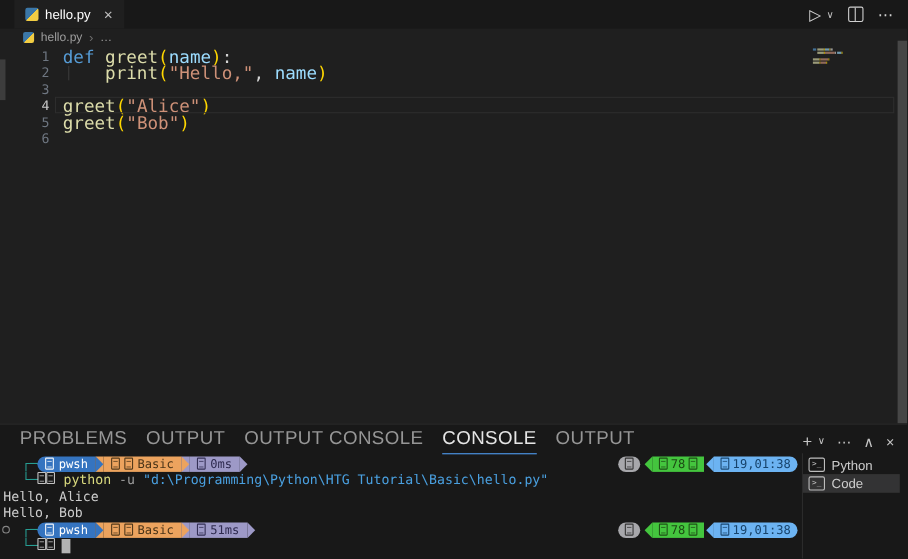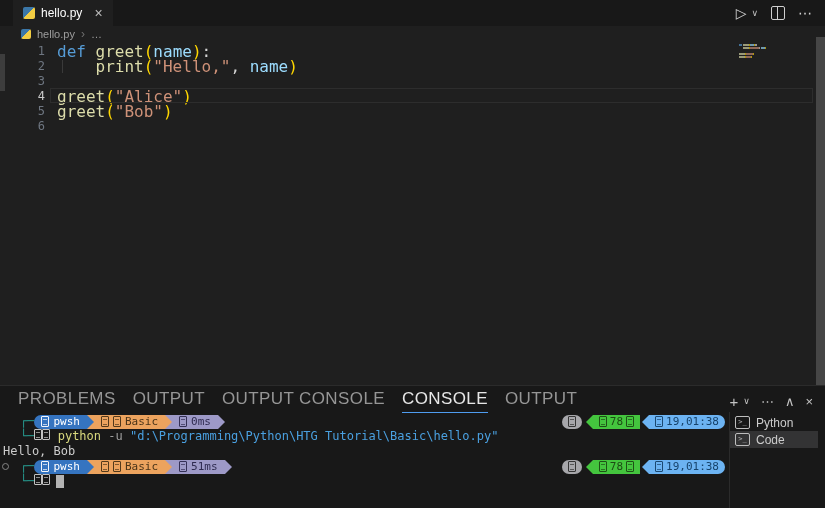--- a/index.html
+++ b/index.html
@@ -170,20 +170,21 @@
         <span class="pa-chev">∨</span>
         <span>⋯</span>
         <span>∧</span>
         <span>×</span>
       </div>
     </div>
     <div class="panel-body">
       <div class="terminal" id="terminal">
           <div class="trow indent"><span class="tlead">┌─</span><span class="plgroup"><span class="seg first" style="background: rgb(53, 116, 192); color: rgb(255, 255, 255);"><i class="tofu" style="color: rgb(255, 255, 255);"></i><span>pwsh</span></span><span class="arrow" style="border-left-color: rgb(53, 116, 192); background: rgb(236, 163, 94);"></span><span class="seg" style="background: rgb(236, 163, 94); color: rgb(74, 52, 24);"><i class="tofu" style="color: rgb(74, 52, 24);"></i><i class="tofu" style="color: rgb(74, 52, 24);"></i><span>Basic</span></span><span class="arrow" style="border-left-color: rgb(236, 163, 94); background: rgb(157, 153, 199);"></span><span class="seg" style="background: rgb(157, 153, 199); color: rgb(47, 43, 80);"><i class="tofu" style="color: rgb(47, 43, 80);"></i><span>0ms</span></span><span class="arrow" style="border-left-color: rgb(157, 153, 199);"></span></span><span class="badges"><span class="badge-pill" style="background: rgb(167, 167, 171); color: rgb(47, 47, 47);"><i class="tofu" style="color: rgb(47, 47, 47);"></i></span><span class="badge-group"><span class="larrow" style="border-right-color: rgb(68, 197, 62);"></span><span class="badge-body" style="background: rgb(68, 197, 62); color: rgb(29, 74, 20);"><i class="tofu" style="color: rgb(29, 74, 20);"></i><span>78</span><i class="tofu" style="color: rgb(29, 74, 20);"></i></span></span><span class="badge-group" style="margin-left: 2px;"><span class="larrow" style="border-right-color: rgb(108, 179, 242);"></span><span class="badge-body round-r" style="background: rgb(108, 179, 242); color: rgb(23, 67, 107);"><i class="tofu" style="color: rgb(23, 67, 107);"></i><span>19,01:38</span></span></span></span></div>
           <div class="trow indent"><span class="tlead">└─</span><i class="tofu" style="color: rgb(204, 204, 204);"></i><i class="tofu" style="color: rgb(204, 204, 204);"></i><span> </span><span style="color: rgb(217, 217, 126);">python</span><span style="color: rgb(204, 204, 204);"> </span><span style="color: rgb(158, 158, 158);">-u</span><span style="color: rgb(204, 204, 204);"> </span><span style="color: rgb(74, 160, 224);">"d:\Programming\Python\HTG Tutorial\Basic\hello.py"</span></div>
+          <div class="trow"><span>Hello, Alice</span></div>
           <div class="trow"><span>Hello, Bob</span></div>
           <div class="trow indent"><span class="decor-circle"></span><span class="tlead">┌─</span><span class="plgroup"><span class="seg first" style="background: rgb(53, 116, 192); color: rgb(255, 255, 255);"><i class="tofu" style="color: rgb(255, 255, 255);"></i><span>pwsh</span></span><span class="arrow" style="border-left-color: rgb(53, 116, 192); background: rgb(236, 163, 94);"></span><span class="seg" style="background: rgb(236, 163, 94); color: rgb(74, 52, 24);"><i class="tofu" style="color: rgb(74, 52, 24);"></i><i class="tofu" style="color: rgb(74, 52, 24);"></i><span>Basic</span></span><span class="arrow" style="border-left-color: rgb(236, 163, 94); background: rgb(157, 153, 199);"></span><span class="seg" style="background: rgb(157, 153, 199); color: rgb(47, 43, 80);"><i class="tofu" style="color: rgb(47, 43, 80);"></i><span>51ms</span></span><span class="arrow" style="border-left-color: rgb(157, 153, 199);"></span></span><span class="badges"><span class="badge-pill" style="background: rgb(167, 167, 171); color: rgb(47, 47, 47);"><i class="tofu" style="color: rgb(47, 47, 47);"></i></span><span class="badge-group"><span class="larrow" style="border-right-color: rgb(68, 197, 62);"></span><span class="badge-body" style="background: rgb(68, 197, 62); color: rgb(29, 74, 20);"><i class="tofu" style="color: rgb(29, 74, 20);"></i><span>78</span><i class="tofu" style="color: rgb(29, 74, 20);"></i></span></span><span class="badge-group" style="margin-left: 2px;"><span class="larrow" style="border-right-color: rgb(108, 179, 242);"></span><span class="badge-body round-r" style="background: rgb(108, 179, 242); color: rgb(23, 67, 107);"><i class="tofu" style="color: rgb(23, 67, 107);"></i><span>19,01:38</span></span></span></span></div>
           <div class="trow indent"><span class="tlead">└─</span><i class="tofu" style="color: rgb(204, 204, 204);"></i><i class="tofu" style="color: rgb(204, 204, 204);"></i><span class="cursor-block"></span></div>
         </div>
       <div class="term-sidebar" id="termSidebar">
           <div class="side-item">
             <span class="term-icon"></span>
             <span>Python</span>
           </div>
           <div class="side-item selected">

